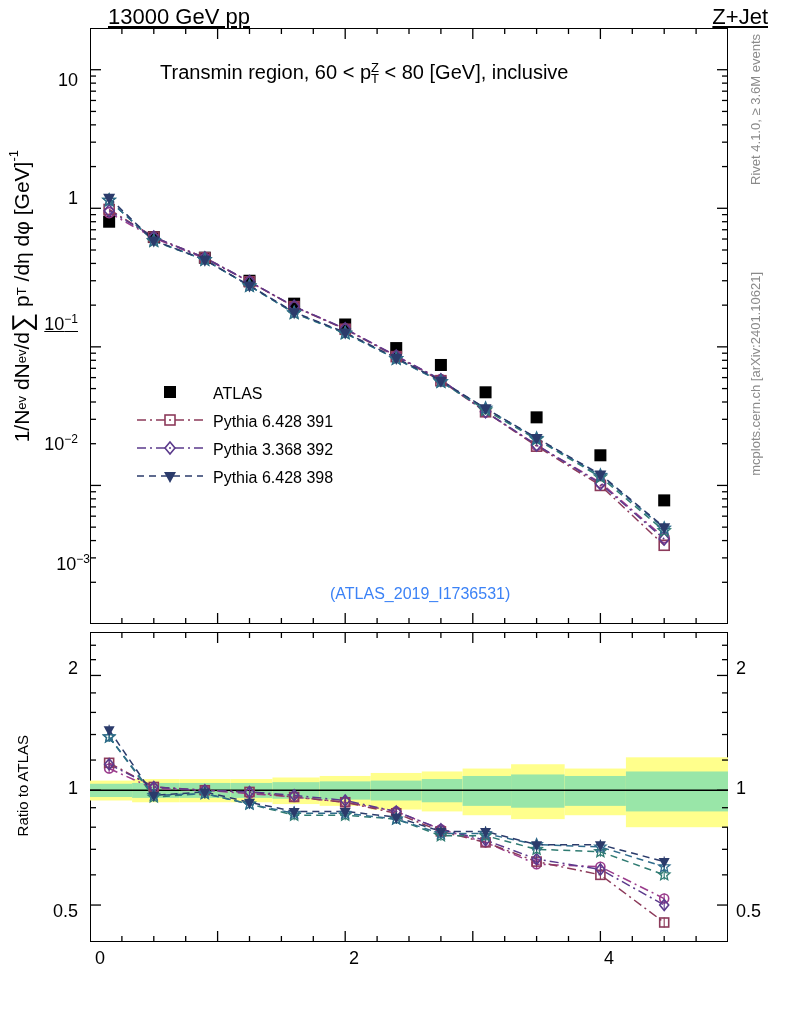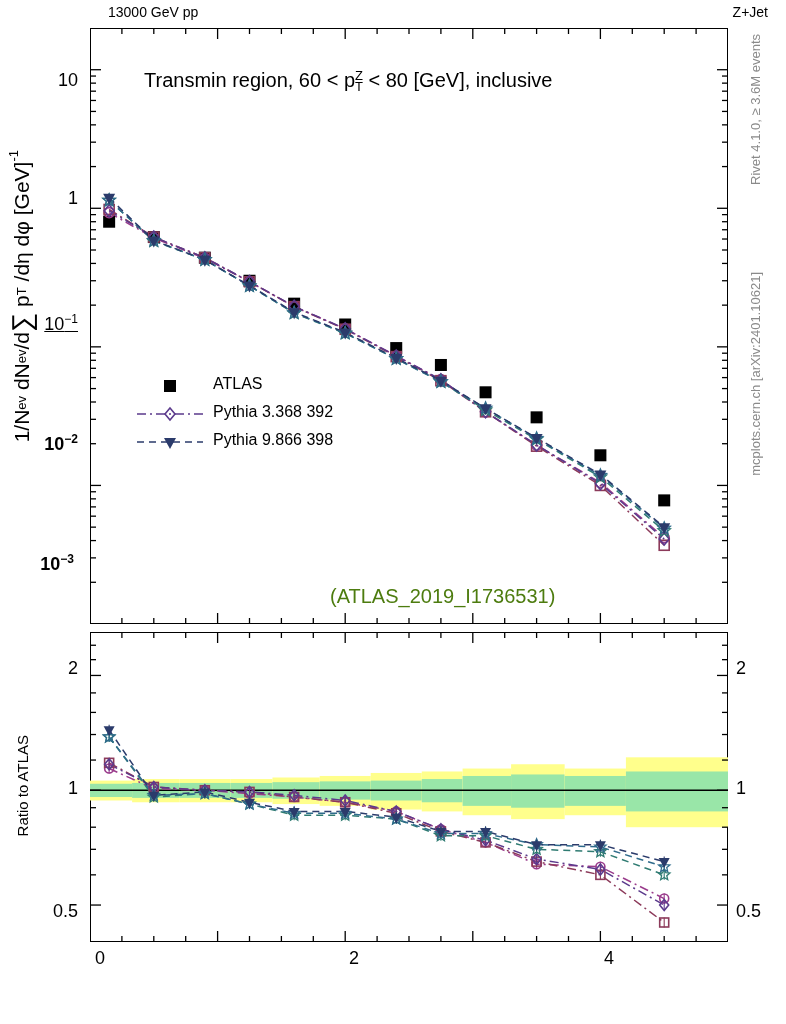--- a/index.html
+++ b/index.html
@@ -5,49 +5,49 @@
   html,body{margin:0;padding:0;background:#ffffff;}
   body{width:786px;height:1024px;font-family:"Liberation Sans",sans-serif;color:#000;}
   .root{position:relative;width:786px;height:1024px;overflow:hidden;}
 
   
   .abs{position:absolute;}
   .vert{writing-mode:vertical-rl;transform:rotate(180deg);}
   .nowrap{white-space:nowrap;}
 
   
-  .hdr{font-size:14px;}
+  .hdr{font-size:22px;text-decoration:underline;}
   #hdr-left{left:108px;top:4px;}
   #hdr-right{right:18px;top:4px;}
 
   
   #main-frame{left:90px;top:28px;width:638px;height:596px;border:1.5px solid #000;box-sizing:border-box;}
   #ratio-frame{left:90px;top:632px;width:638px;height:310px;border:1.5px solid #000;box-sizing:border-box;}
 
   
   .ylab-main{left:6px;top:150px;font-size:21px;}
   .ylab-ratio{left:14px;top:735px;font-size:15px;}
 
   .ytick-lbl{position:absolute;font-size:18px;text-align:right;}
   .xtick-lbl{position:absolute;font-size:18px;text-align:center;}
 
   
   .rcap{font-size:13px;color:#8a8a8a;}
   #rcap1{left:748px;top:34px;}
   #rcap2{left:748px;top:272px;}
 
   
-  #plot-title{left:144px;top:60px;font-size:20px;margin-top:8px;}
-
-  
-  #watermark{left:330px;top:585px;font-size:20px;color:#4d7c0f;}
+  #plot-title{left:160px;top:60px;font-size:20px;}
+
+  
+  #watermark{left:330px;top:585px;font-size:16px;color:#3b82f6;}
 
   
   #legend{left:135px;top:375px;font-size:16px;}
-  #legend .row{height:28px;display:flex;align-items:flex-start;}
+  #legend .row{height:28px;display:flex;align-items:flex-end;}
   #legend .sym{width:70px;height:22px;position:relative;margin-right:8px;}
   #legend .txt{white-space:nowrap;}
 
   svg{display:block;}
 </style>
 </head>
 <body>
 
 <div class="root">
 
@@ -63,22 +63,22 @@
     <span style="font-size:20px">Transmin region, 60 &lt; p</span><span style="font-size:13px;vertical-align:-4px;">T</span><span style="font-size:13px;vertical-align:7px;margin-left:-8px;">Z</span><span style="font-size:20px"> &lt; 80 [GeV], inclusive</span>
   </div>
 
   <div class="abs vert ylab-main nowrap">
     <span>1/N</span><span style="font-size:13px;">ev</span><span> dN</span><span style="font-size:13px;">ev</span><span>/d</span><span style="font-size:27px;">∑</span><span> p</span><span style="font-size:13px;">T</span><span> /dη dφ  [GeV]</span><span style="font-size:13px;vertical-align:8px;">-1</span>
   </div>
 
   <div class="abs ytick-lbl" style="left:26px;top:70px;width:52px;"><span>10</span></div>
   <div class="abs ytick-lbl" style="left:26px;top:188px;width:52px;"><span>1</span></div>
   <div class="abs ytick-lbl" style="left:16px;top:312px;width:62px;text-decoration:underline;"><span>10</span><sup style="font-size:12px">−1</sup></div>
-  <div class="abs ytick-lbl" style="left:16px;top:432px;width:62px;font-weight:bold;"><span>10</span><sup style="font-size:12px">−2</sup></div>
-  <div class="abs ytick-lbl" style="left:12px;top:552px;width:62px;font-weight:bold;"><span>10</span><sup style="font-size:12px">−3</sup></div>
+  <div class="abs ytick-lbl" style="left:16px;top:432px;width:62px;"><span>10</span><sup style="font-size:12px">−2</sup></div>
+  <div class="abs ytick-lbl" style="left:28px;top:552px;width:62px;"><span>10</span><sup style="font-size:12px">−3</sup></div>
 
   <svg class="abs" id="main-svg" style="left:90px;top:28px;" width="638" height="596">
       <line x1="0" y1="596" x2="11" y2="596" stroke="#000" stroke-width="1.3"></line>
       <line x1="638" y1="596" x2="627" y2="596" stroke="#000" stroke-width="1.3"></line>
       <line x1="0" y1="554.2858344171963" x2="6" y2="554.2858344171963" stroke="#000" stroke-width="1.3"></line>
       <line x1="638" y1="554.2858344171963" x2="632" y2="554.2858344171963" stroke="#000" stroke-width="1.3"></line>
       <line x1="0" y1="529.884611802383" x2="6" y2="529.884611802383" stroke="#000" stroke-width="1.3"></line>
       <line x1="638" y1="529.884611802383" x2="632" y2="529.884611802383" stroke="#000" stroke-width="1.3"></line>
       <line x1="0" y1="512.5716688343925" x2="6" y2="512.5716688343925" stroke="#000" stroke-width="1.3"></line>
       <line x1="638" y1="512.5716688343925" x2="632" y2="512.5716688343925" stroke="#000" stroke-width="1.3"></line>
@@ -291,34 +291,43 @@
         <div class="sym">
           <svg width="70" height="22">
             <rect x="29" y="5" width="12" height="12" fill="#000000"></rect>
           </svg>
         </div>
         <div class="txt">ATLAS</div>
       </div>
       <div class="row">
         <div class="sym">
           <svg width="70" height="22">
+            <line x1="2" y1="11" x2="68" y2="11" stroke="#8c3a5a" stroke-width="1.5" stroke-dasharray="9,4,2,4"></line>
+            <rect x="30" y="6" width="10" height="10" fill="none" stroke="#8c3a5a" stroke-width="1.6"></rect>
+          </svg>
+        </div>
+        <div class="txt">Pythia 6.428 391</div>
+      </div>
+      <div class="row">
+        <div class="sym">
+          <svg width="70" height="22">
             <line x1="2" y1="11" x2="68" y2="11" stroke="#5b3a8c" stroke-width="1.5" stroke-dasharray="9,4,2,4"></line>
             <polygon points="35,5 40,11 35,17 30,11" fill="none" stroke="#5b3a8c" stroke-width="1.6"></polygon>
           </svg>
         </div>
         <div class="txt">Pythia 3.368 392</div>
       </div>
       <div class="row">
         <div class="sym">
           <svg width="70" height="22">
             <line x1="2" y1="11" x2="68" y2="11" stroke="#2b3b6b" stroke-width="1.5" stroke-dasharray="7,5"></line>
             <polygon points="29,7 41,7 35,18" fill="#2b3b6b"></polygon>
           </svg>
         </div>
-        <div class="txt">Pythia 9.866 398</div>
+        <div class="txt">Pythia 6.428 398</div>
       </div>
     </div>
 
   <div class="abs" id="ratio-frame"></div>
 
   <div class="abs vert ylab-ratio">Ratio to ATLAS</div>
 
   <div class="abs ytick-lbl" style="left:40px;top:658px;width:38px;"><span>2</span></div>
   <div class="abs ytick-lbl" style="left:40px;top:778px;width:38px;"><span>1</span></div>
   <div class="abs ytick-lbl" style="left:26px;top:901px;width:52px;"><span>0.5</span></div>

